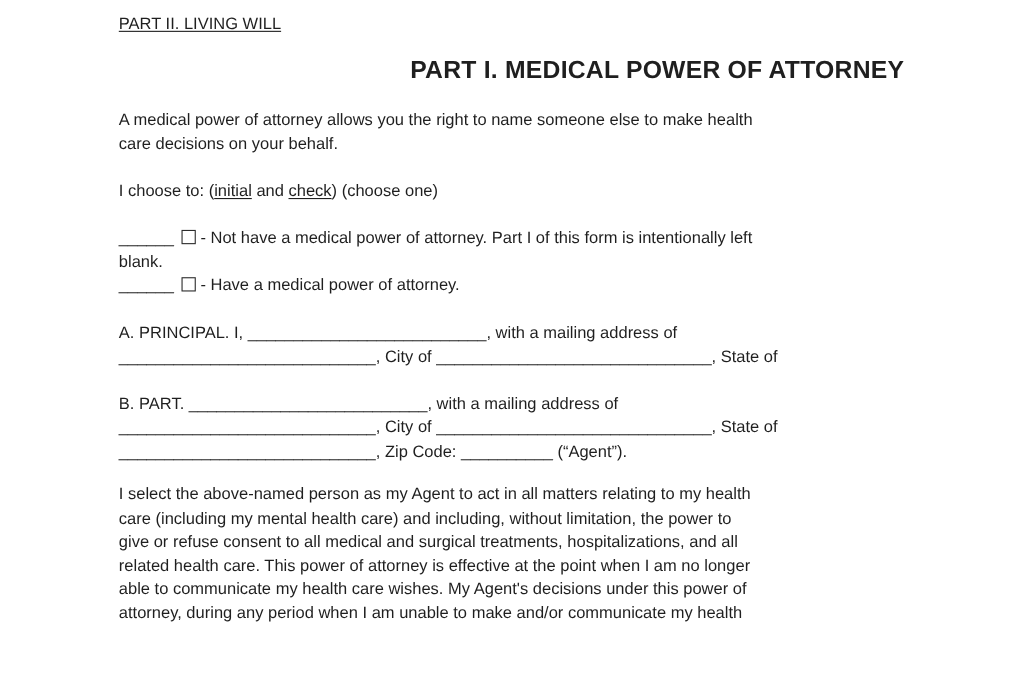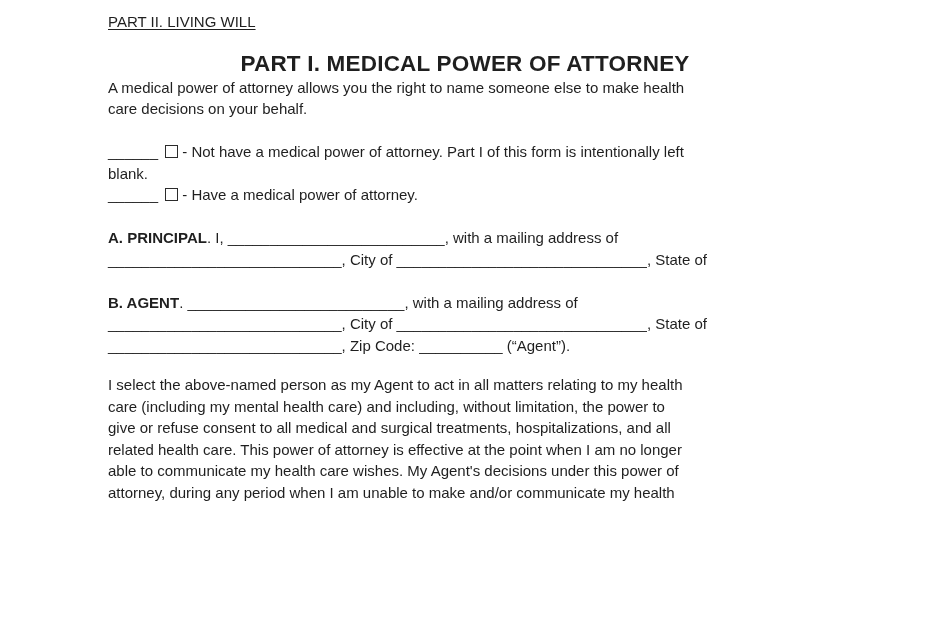--- a/index.html
+++ b/index.html
@@ -15,27 +15,27 @@
   .line, .para {
     white-space: pre;          
     line-height: 21.5px;
     font-size: 15px;
   }
   .title {
     margin: 17px 0 0 0;
     font-size: 22.5px;
     font-weight: 700;
     line-height: 27px;
-    text-align: center;
+    text-align: right;
     letter-spacing: 0.2px;
   }
   .mt   { margin-top: 21.5px; }  
-  .mt22 { }
+  .mt22 { margin-top: 22px; }
   .mtf  { margin-top: 18px; }
-  .b { font-weight: 700; text-align: right; }
+  .b { font-weight: 400; text-align: right; }
   .u { text-decoration: underline; text-underline-offset: 2px; }
   .cb {
     display: inline-block;
     width: 11px; height: 11px;
     border: 1.5px solid #2b2b2b;
     margin-left: 7px;
     vertical-align: -1px;
   }
   .blank { letter-spacing: 0; }
 </style>
@@ -44,34 +44,35 @@
 
 <div class="page">
 
   <div class="line"><span class="u">PART II. LIVING WILL</span></div>
 
   <h1 class="title">PART I. MEDICAL POWER OF ATTORNEY</h1>
 
   <div class="para mt22">A medical power of attorney allows you the right to name someone else to make health
 care decisions on your behalf.</div>
 
+  <div class="line mt"><span>I choose to: (</span><span class="u">initial</span><span> and </span><span class="u">check</span><span>) (choose one)</span></div>
 
   <div class="mt">
     <div class="para"><span class="blank">______</span><span class="cb"></span><span> - Not have a medical power of attorney. Part I of this form is intentionally left
 blank.</span></div>
     <div class="para"><span class="blank">______</span><span class="cb"></span><span> - Have a medical power of attorney.</span></div>
   </div>
 
   <div class="mt">
     <div class="line"><span class="b">A. PRINCIPAL</span><span>. I, </span><span class="blank">__________________________</span><span>, with a mailing address of</span></div>
     <div class="line"><span class="blank">____________________________</span><span>, City of </span><span class="blank">______________________________</span><span>, State of</span></div>
   </div>
 
   <div class="mt">
-    <div class="line"><span class="b">B. AGENT</span><span>. </span><span class="blank">__________________________</span><span>, with a mailing address of</span></div>
+    <div class="line"><span class="b">B. PART</span><span>. </span><span class="blank">__________________________</span><span>, with a mailing address of</span></div>
     <div class="line"><span class="blank">____________________________</span><span>, City of </span><span class="blank">______________________________</span><span>, State of</span></div>
     <div class="line"><span class="blank">____________________________</span><span>, Zip Code: </span><span class="blank">__________</span><span> (“Agent”).</span></div>
   </div>
 
 
   <div class="para mtf">I select the above-named person as my Agent to act in all matters relating to my health
 care (including my mental health care) and including, without limitation, the power to
 give or refuse consent to all medical and surgical treatments, hospitalizations, and all
 related health care. This power of attorney is effective at the point when I am no longer
 able to communicate my health care wishes. My Agent's decisions under this power of

